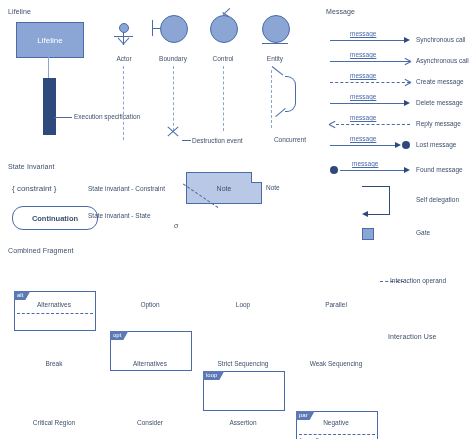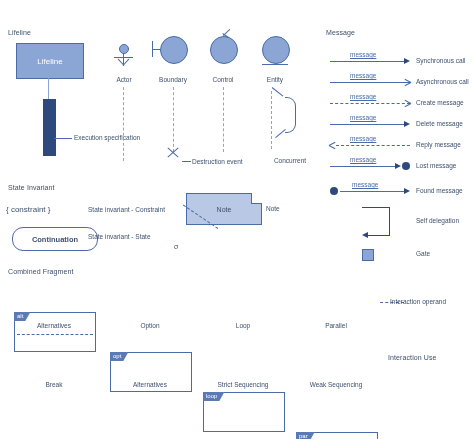--- a/index.html
+++ b/index.html
@@ -1,21 +1,21 @@
 <!DOCTYPE html>
 <html><head>
 <meta charset="utf-8">
 <style>
   html,body{margin:0;padding:0;}
   body{
     width:474px;height:439px;background:#ffffff;
     font-family:"Liberation Sans",sans-serif;
     color:#3d4f6b;position:relative;overflow:hidden;
   }
-  .sheet{position:relative;width:474px;height:394px;margin-top:21px;}
+  .sheet{position:relative;width:474px;height:394px;}
   .abs{position:absolute;}
   .sec-head{font-size:7px;color:#3d4f6b;letter-spacing:.1px;}
   .cap{font-size:6.5px;color:#3d4f6b;text-align:center;}
   .lbl{font-size:6.5px;color:#3d4f6b;white-space:nowrap;}
 
   
   .lifeline-box{
     width:66px;height:34px;background:#8ba6d4;border:1px solid #4a6ba8;
     color:#ffffff;font-size:8px;display:flex;align-items:center;justify-content:center;
   }
@@ -157,21 +157,21 @@
   <div class="abs" style="left:362px;top:186px;width:28px;height:0;border-top:1px solid #2e4a7d;"></div>
   <div class="abs" style="left:389px;top:186px;width:0;height:29px;border-left:1px solid #2e4a7d;"></div>
   <div class="abs" style="left:368px;top:214px;width:22px;height:0;border-top:1px solid #2e4a7d;"></div>
   <div class="abs ah-solid-l" style="left:362px;top:211px;"></div>
   <div class="abs lbl" style="left:416px;top:196px;">Self delegation</div>
 
   <div class="abs gate" style="left:362px;top:228px;"></div>
   <div class="abs lbl" style="left:416px;top:229px;">Gate</div>
 
   <div class="abs sec-head" style="left:8px;top:163px;">State Invariant</div>
-  <div class="abs constraint" style="left:6px;top:184px;">{ constraint }</div>
+  <div class="abs constraint" style="left:12px;top:184px;">{ constraint }</div>
   <div class="abs lbl" style="left:88px;top:185px;">State invariant - Constraint</div>
   <div class="abs continuation" style="left:12px;top:206px;font-weight:bold;">Continuation</div>
   <div class="abs lbl" style="left:88px;top:212px;">State invariant - State</div>
 
   <div class="abs note" style="left:186px;top:172px;">
     <span>Note</span>
     <span class="note-fold"></span>
   </div>
   <div class="abs lbl" style="left:266px;top:184px;">Note</div>
   <div class="abs" style="left:176px;top:207px;width:42px;height:0;border-top:1px dashed #4a6ba8;transform:rotate(34deg);transform-origin:right center;"></div>

